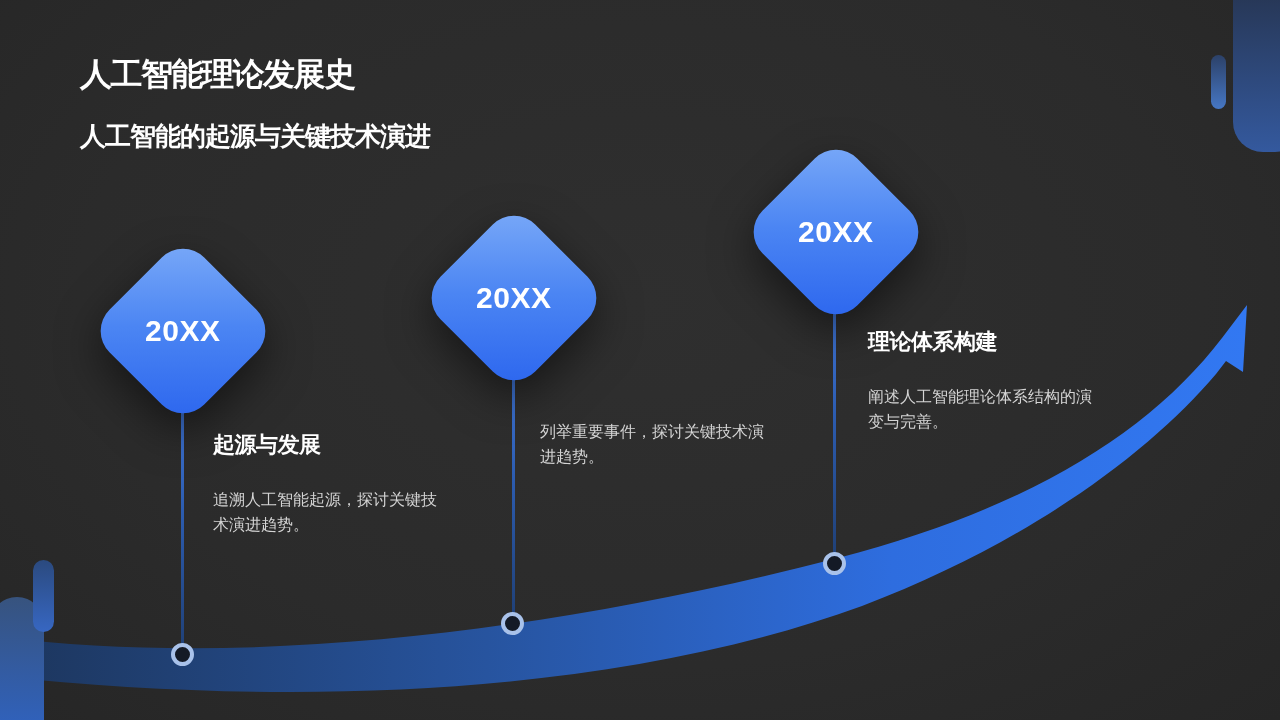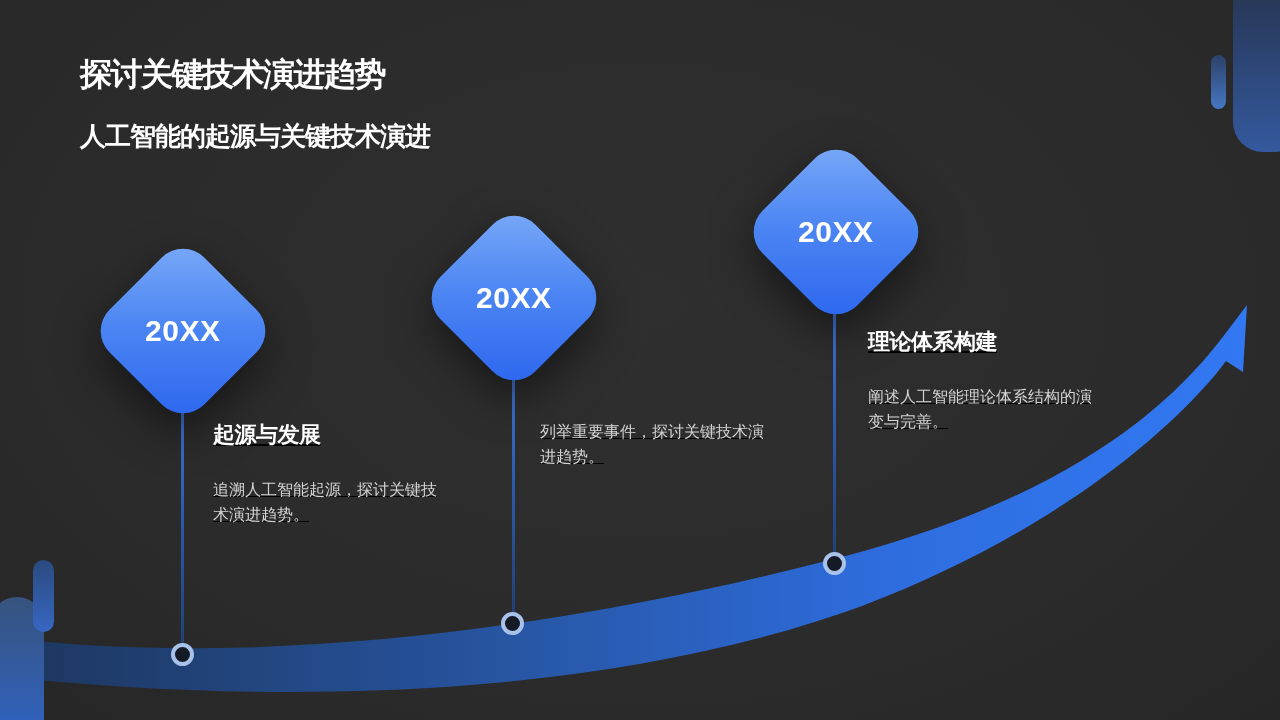--- a/index.html
+++ b/index.html
@@ -28,34 +28,34 @@
   .stem{position:absolute;width:3px;border-radius:2px;z-index:4;
     background:linear-gradient(180deg,#4f88f3 0%,#2c5cb0 55%,#1f3f74 100%);}
   .diamond-wrap{position:absolute;width:134px;height:134px;z-index:5;
     filter:drop-shadow(0 16px 22px rgba(0,0,0,0.5));}
   .diamond{width:100%;height:100%;border-radius:30px;transform:rotate(45deg);
     background:linear-gradient(135deg,#7cabf8 0%,#4b85f3 48%,#2a64ee 100%);
     display:flex;align-items:center;justify-content:center;}
   .diamond .year{transform:rotate(-45deg);color:#ffffff;font-size:30px;font-weight:700;letter-spacing:0.5px;}
   .node{position:absolute;width:15px;height:15px;border:4px solid #a9c2ea;border-radius:50%;
     background:#141a26;z-index:6;box-sizing:content-box;}
-  .text-block{position:absolute;z-index:6;width:240px;text-decoration:underline;}
+  .text-block{position:absolute;z-index:6;width:240px;}
   .text-heading{color:#ffffff;font-size:22px;font-weight:700;line-height:28px;letter-spacing:-0.5px;}
   .text-desc{color:#d4d4d4;font-size:16px;line-height:25px;margin-top:28px;width:236px;}
   
   .stem-1{left:181px;top:331px;height:324px;}
   .stem-2{left:512px;top:298px;height:326px;}
   .stem-3{left:833px;top:232px;height:332px;}
   .diamond-1{left:116px;top:264px;}
   .diamond-2{left:447px;top:231px;}
   .diamond-3{left:769px;top:165px;}
   .node-1{left:171px;top:643px;}
   .node-2{left:501px;top:612px;}
   .node-3{left:823px;top:552px;}
-  .text-1{left:213px;top:421px;}
+  .text-1{left:213px;top:431px;}
   .text-2{left:540px;top:391px;}
   .text-3{left:868px;top:328px;}
 </style>
 </head>
 <body>
 
 <div class="slide">
 
   <div class="pill pill-tr-big"></div>
   <div class="pill pill-tr-small"></div>
@@ -78,21 +78,21 @@
          L 1216 374
          C 1150 452, 1030 542, 862 606
          C 610 698, 280 708, -20 674
          Z" fill="url(#bandGrad)"></path>
   </svg>
 
   <div class="pill pill-bl-big"></div>
   <div class="pill pill-bl-small"></div>
 
   <div class="title-block">
-    <div class="title-line1">探讨关键技术演进趋势</div>
+    <div class="title-line1">人工智能理论发展史</div>
     <div class="title-line2">人工智能的起源与关键技术演进</div>
   </div>
 
   <div class="stem stem-1"></div>
   <div class="diamond-wrap diamond-1">
     <div class="diamond">
       <span class="year">20XX</span>
     </div>
   </div>
   <div class="node node-1"></div>

